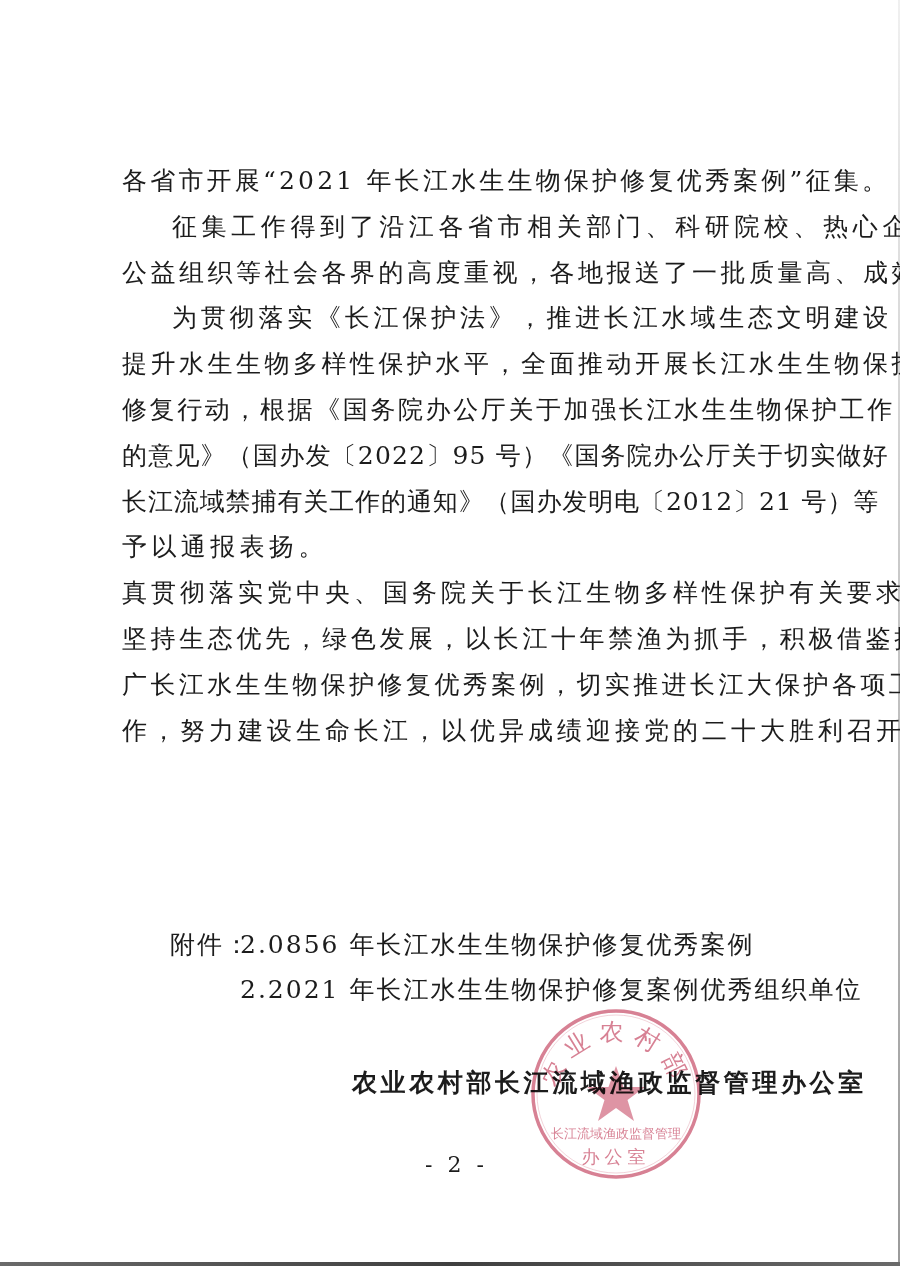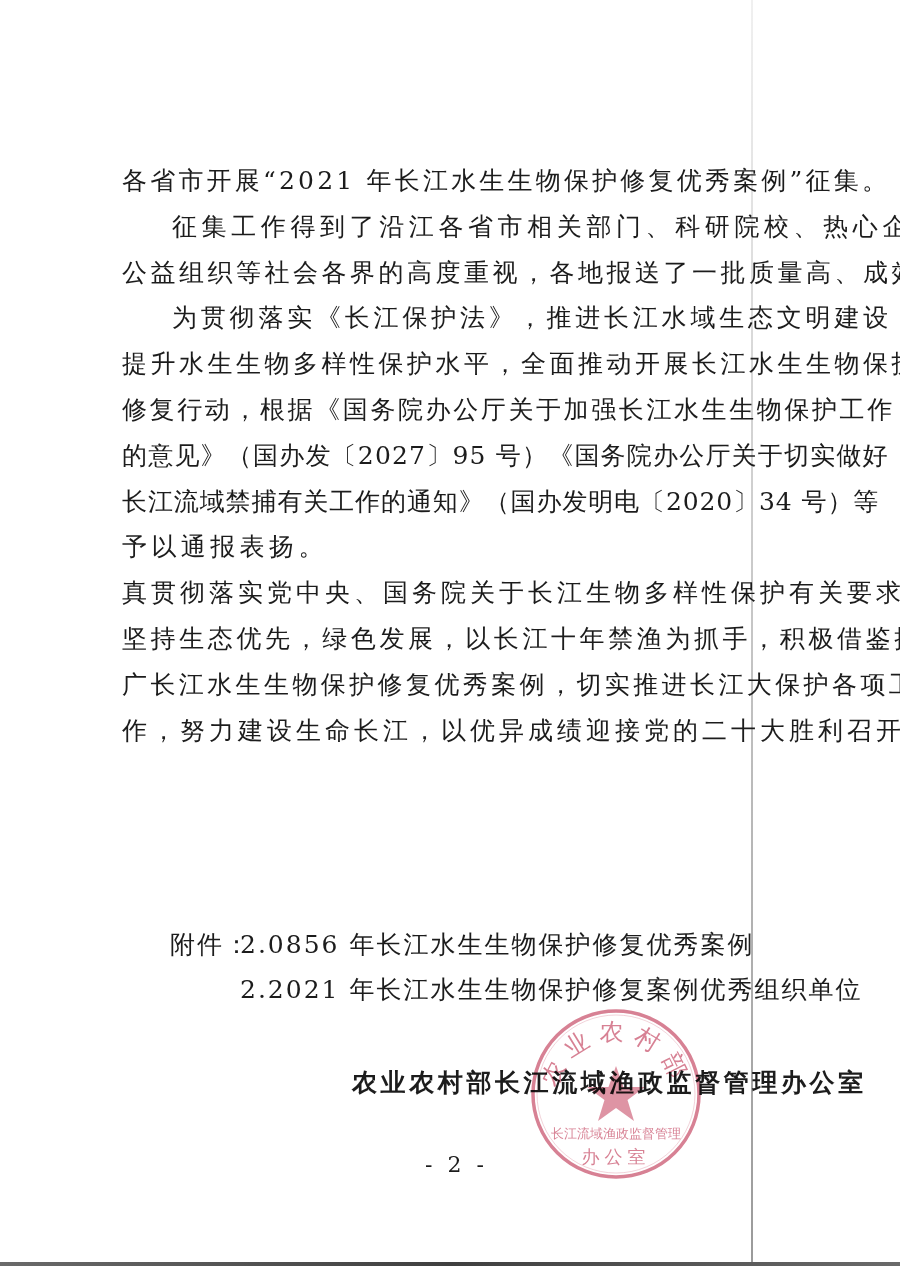--- a/index.html
+++ b/index.html
@@ -11,21 +11,21 @@
       width: 900px;
       height: 1272px;
       position: relative;
       overflow: hidden;
       font-family: "DejaVu Serif", "Liberation Serif", serif;
       color: #1c1c1c;
     }
     .page {
       position: absolute;
       left: 0; top: 0;
-      width: 753px;
+      width: 900px;
       height: 1272px;
       background: #ffffff;
     }
     .scan-edge-right {
       position: absolute;
       right: 0; top: 0;
       width: 2px; height: 1265px;
       background: linear-gradient(to bottom, #f0f0f0, #9a9a9a);
     }
     .scan-edge-bottom {
@@ -110,22 +110,22 @@
 
     <div>
       <span class="line indent" style="letter-spacing:4.6px;">征集工作得到了沿江各省市相关部门、科研院校、热心企业、</span>
       <span class="line" style="letter-spacing:3.5px;">公益组织等社会各界的高度重视，各地报送了一批质量高、成效</span>
     </div>
 
     <div>
       <span class="line indent" style="letter-spacing:3.8px;">为贯彻落实《长江保护法》，推进长江水域生态文明建设，</span>
       <span class="line" style="letter-spacing:3.5px;">提升水生生物多样性保护水平，全面推动开展长江水生生物保护</span>
       <span class="line" style="letter-spacing:2.6px;">修复行动，根据《国务院办公厅关于加强长江水生生物保护工作</span>
-      <span class="line" style="letter-spacing:1.2px;">的意见》（国办发〔2027〕95 号）《国务院办公厅关于切实做好</span>
-      <span class="line" style="letter-spacing:0.9px;">长江流域禁捕有关工作的通知》（国办发明电〔2020〕34 号）等</span>
+      <span class="line" style="letter-spacing:1.2px;">的意见》（国办发〔2022〕95 号）《国务院办公厅关于切实做好</span>
+      <span class="line" style="letter-spacing:0.9px;">长江流域禁捕有关工作的通知》（国办发明电〔2012〕21 号）等</span>
       <span class="line" style="letter-spacing:4.4px;">予以通报表扬。</span>
     </div>
 
     <div>
       <span class="line" style="letter-spacing:4.0px;">真贯彻落实党中央、国务院关于长江生物多样性保护有关要求，</span>
       <span class="line" style="letter-spacing:3.6px;">坚持生态优先，绿色发展，以长江十年禁渔为抓手，积极借鉴推</span>
       <span class="line" style="letter-spacing:3.4px;">广长江水生生物保护修复优秀案例，切实推进长江大保护各项工</span>
       <span class="line" style="letter-spacing:4.0px;">作，努力建设生命长江，以优异成绩迎接党的二十大胜利召开。</span>
     </div>
   </div>

